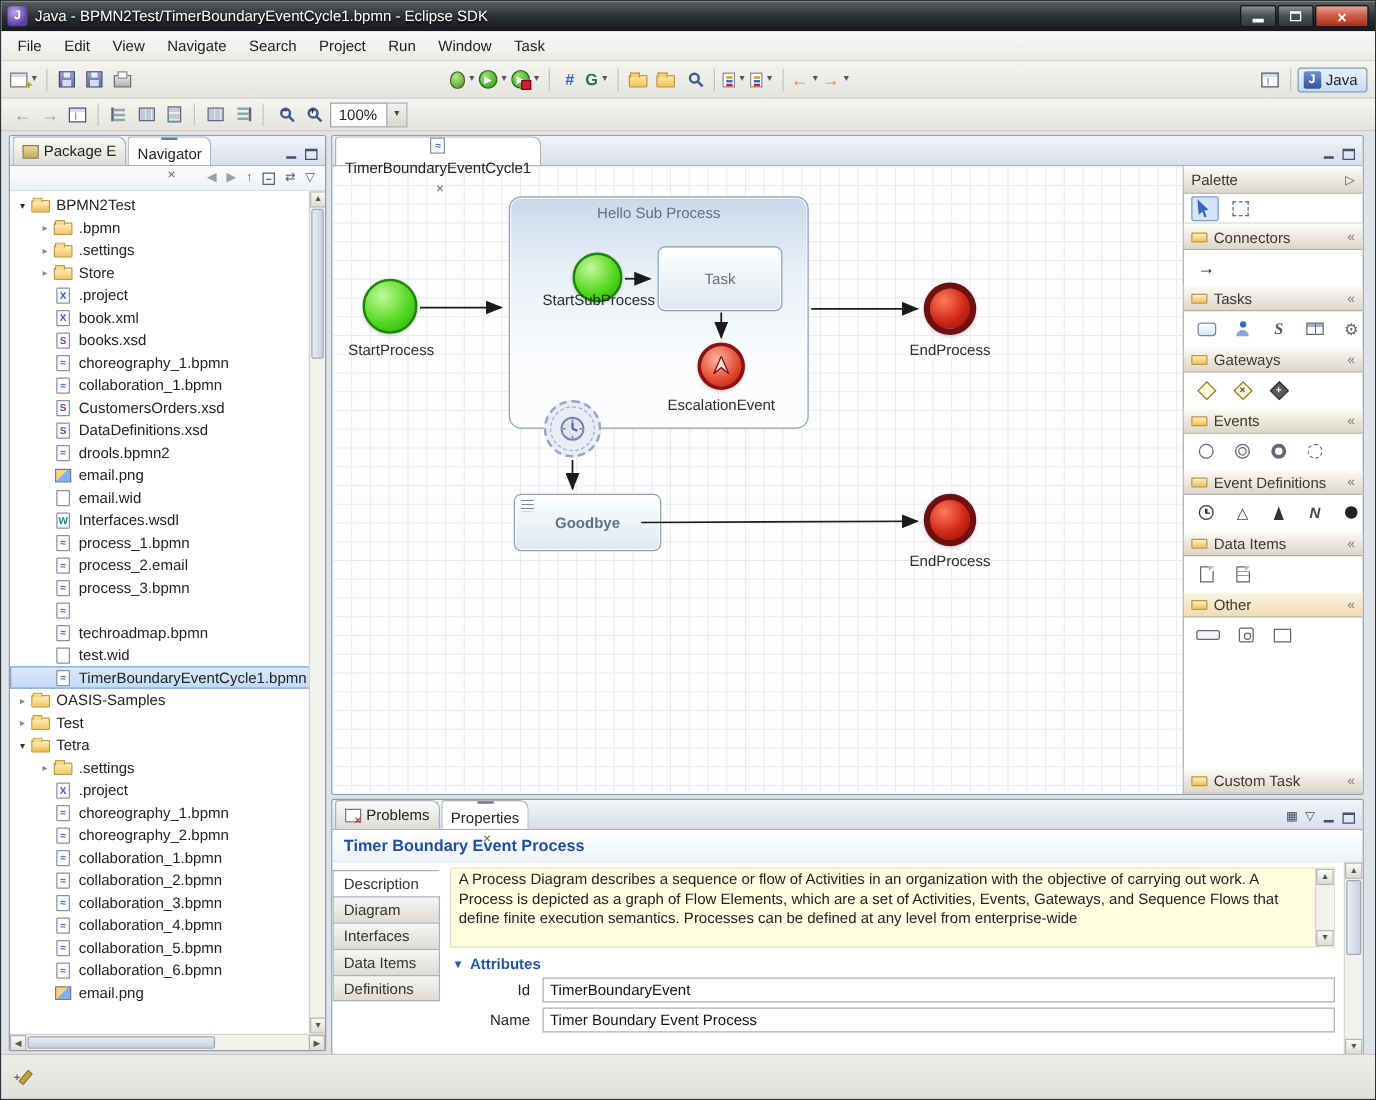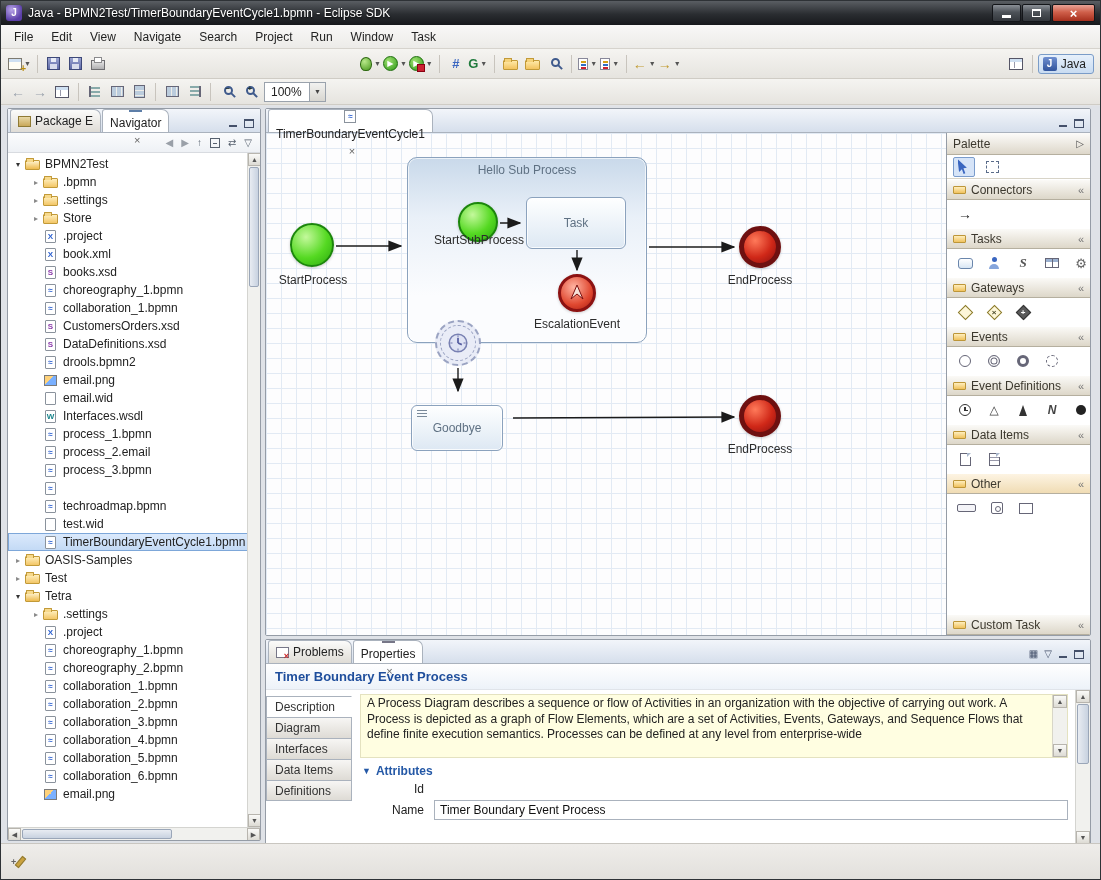--- a/index.html
+++ b/index.html
@@ -121,21 +121,21 @@
       linear-gradient(to right,#e2eaf4 1px,transparent 1px),
       linear-gradient(to bottom,#e2eaf4 1px,transparent 1px), #fdfdfe;
     background-size:15px 15px; }
   .connections { position:absolute; left:0; top:0; }
   .flow { stroke:#1b1b1b; stroke-width:1.4; }
   .node-label { position:absolute; text-align:center; color:#2c2c2c; font-size:12px; }
   .sub { position:absolute; left:141px; top:24px; width:240px; height:186px; border:1px solid #8ba2bd; border-radius:10px; background:linear-gradient(180deg,#c9d9ea 0%,#e9f0f8 32%,#fbfcfe 75%); box-shadow:inset 0 0 0 1px #ffffffaa; }
   .sub-label { text-align:center; margin-top:5px; color:#5f7183; }
   .bpmn-task { position:absolute; border:1px solid #8ba2bd; border-radius:6px; background:linear-gradient(#feffff,#dde8f3); box-shadow:inset 0 0 0 1px #ffffffcc; display:flex; align-items:center; justify-content:center; color:#5f7183; }
   #node-task { left:260px; top:64px; width:100px; height:52px; }
-  #node-goodbye { left:145px; top:272px; width:92px; height:46px; }
+  #node-goodbye { left:145px; top:262px; width:118px; height:46px;font-weight:bold; }
   .marker-script { position:absolute; left:5px; top:4px; width:10px; height:9px; background:repeating-linear-gradient(#7a8a9a 0 1px, transparent 1px 3px); }
   .ev-start { position:absolute; border-radius:50%; border:2px solid #1c860c; background:radial-gradient(circle at 35% 30%, #c4f99c, #55d922 55%, #2aa90e); box-shadow:0 1px 3px #0003; }
   #node-start { left:24px; top:90px; width:44px; height:44px; }
   #node-substart { left:192px; top:69px; width:40px; height:40px; }
   .ev-end { position:absolute; border-radius:50%; border:5px solid #6e1010; background:radial-gradient(circle at 35% 30%, #ff7a5a, #d02818 55%, #8c0f0f); box-shadow:0 1px 3px #0003; }
   #node-endtop { left:473px; top:93px; width:42px; height:42px; }
   #node-endbottom { left:473px; top:262px; width:42px; height:42px; }
   .ev-esc { position:absolute; left:292px; top:141px; width:38px; height:38px; border-radius:50%; border:3px solid #8c1212; background:radial-gradient(circle at 40% 32%, #ffb4a2, #e04830 60%, #a81c12); display:flex; align-items:center; justify-content:center; box-shadow:0 1px 3px #0003; }
   .ev-timer { position:absolute; left:169px; top:187px; width:46px; height:46px; border-radius:50%; border:2px dashed #9aa3c2; background:#e9ecf7; display:flex; align-items:center; justify-content:center; }
   .timer-inner { width:36px; height:36px; border-radius:50%; border:1px dashed #9aa3c2; display:flex; align-items:center; justify-content:center; }
@@ -973,20 +973,21 @@
               <span class="b up">▲</span>
               <span class="b dn">▼</span>
             </span>
           </div>
           <div class="attr-header">
             <span class="tw2">▼</span>
             <span>Attributes</span>
           </div>
           <div class="field-row">
             <span class="field-label">Id</span>
+            <input type="text" value="TimerBoundaryEvent" style="">
           </div>
           <div class="field-row">
             <span class="field-label">Name</span>
             <input type="text" value="Timer Boundary Event Process" style="">
           </div>
         </div>
         <div class="props-sb">
           <span class="b up">▲</span>
           <span class="thumb"></span>
           <span class="b dn">▼</span>

